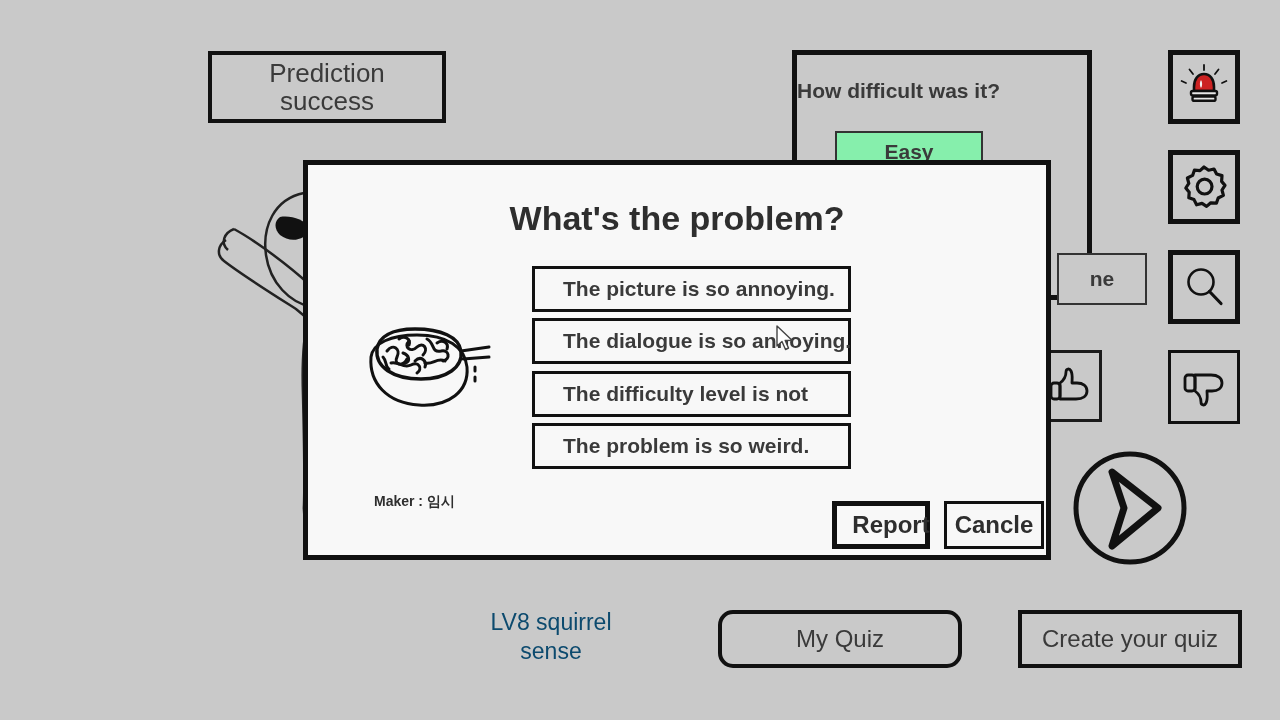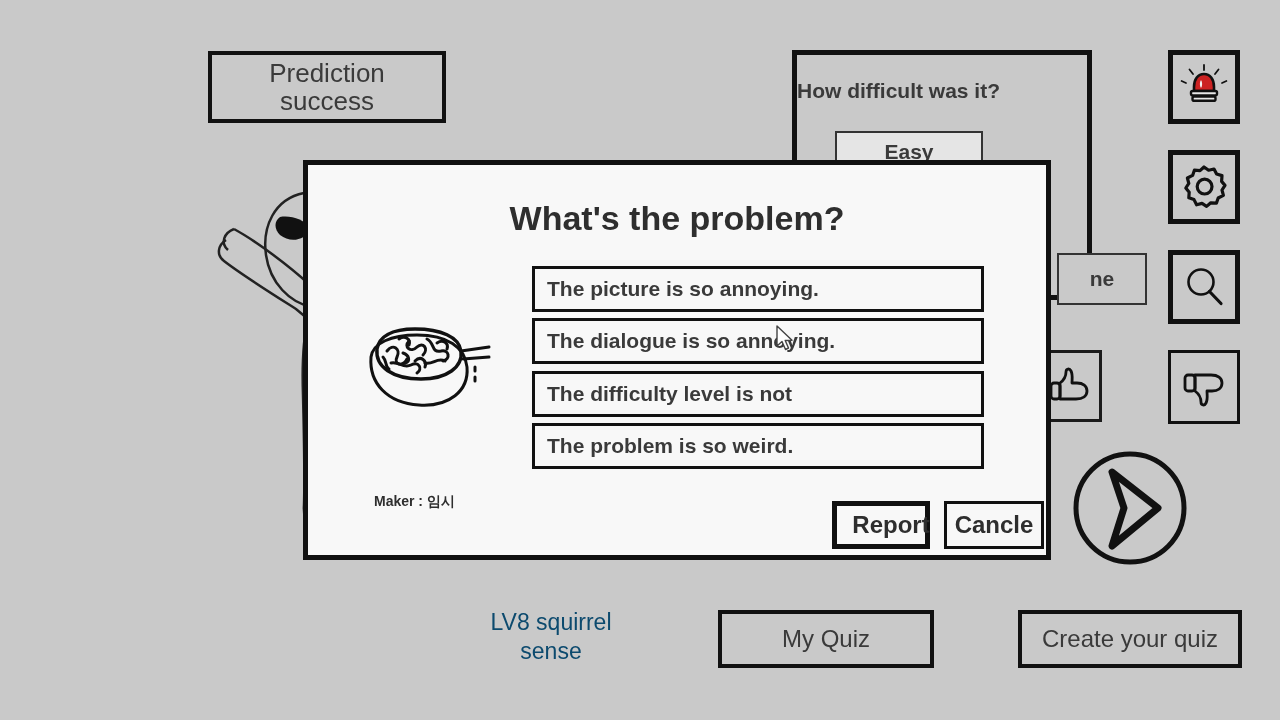--- a/index.html
+++ b/index.html
@@ -34,21 +34,21 @@
   #difficultyPanel{
     position:absolute;left:755px;top:50px;width:300px;height:250px;
     background:#c9c9c9;border:5px solid #111;box-sizing:border-box;
   }
   #difficultyTitle{
     position:absolute;left:0;right:0;top:24px;text-align:left;
     font-size:21px;font-weight:bold;color:#3a3a3a;
   }
   #easyBtn{
     position:absolute;left:38px;top:76px;width:148px;height:42px;
-    background:#e5e5e5;border:2px solid #333;box-sizing:border-box;
+    background:#86efac;border:2px solid #333;box-sizing:border-box;
     display:flex;align-items:center;justify-content:center;
     font-size:21px;font-weight:bold;color:#3a3a3a;
   }
   #hiddenDiffBtn{
     position:absolute;left:260px;top:198px;width:90px;height:52px;
     background:#c9c9c9;border:2px solid #333;box-sizing:border-box;
     display:flex;align-items:center;justify-content:center;
     font-size:21px;font-weight:bold;color:#3a3a3a;
     overflow:hidden;white-space:nowrap;
   }
@@ -71,21 +71,21 @@
     display:flex;align-items:center;justify-content:center;
   }
 
   
   #nextArrow{
     position:absolute;left:1035px;top:450px;width:116px;height:116px;
   }
 
   
   #dialogBtn{left:191px;top:610px;width:198px;height:58px;font-size:24px;}
-  #myQuizBtn{left:681px;top:610px;width:216px;height:58px;font-size:24px;}
+  #myQuizBtn{left:681px;top:610px;width:244px;height:58px;font-size:24px;border-radius:15px;}
   #createQuizBtn{left:981px;top:610px;width:224px;height:58px;font-size:24px;}
   #levelLabel{
     position:absolute;left:420px;top:608px;width:188px;
     text-align:center;font-size:23px;color:#0c4a6e;line-height:1.28;
   }
 
   
   #character{position:absolute;left:175px;top:185px;width:130px;height:355px;}
 
   
@@ -93,24 +93,24 @@
     position:absolute;left:266px;top:160px;width:748px;height:400px;
     background:#f8f8f8;border:5px solid #111;box-sizing:border-box;
     z-index:50;
   }
   #modalTitle{
     position:absolute;left:0;right:0;top:34px;text-align:center;
     font-size:34px;font-weight:bold;color:#2e2e2e;
   }
   #noodleDoodle{position:absolute;left:45px;top:140px;width:140px;height:120px;}
   .option{
-    position:absolute;left:224px;width:452px;height:46px;
+    position:absolute;left:224px;width:319px;height:46px;
     background:#f8f8f8;border:3px solid #111;box-sizing:border-box;
     display:flex;align-items:center;
-    padding-left:12px;
+    padding-left:28px;
     font-size:21px;font-weight:bold;color:#3a3a3a;
     white-space:nowrap;
   }
   #opt0{top:101px;}
   #opt1{top:153px;}
   #opt2{top:206px;}
   #opt3{top:258px;}
   #makerLine{
     position:absolute;left:66px;top:328px;
     font-size:14px;font-weight:bold;color:#2e2e2e;

